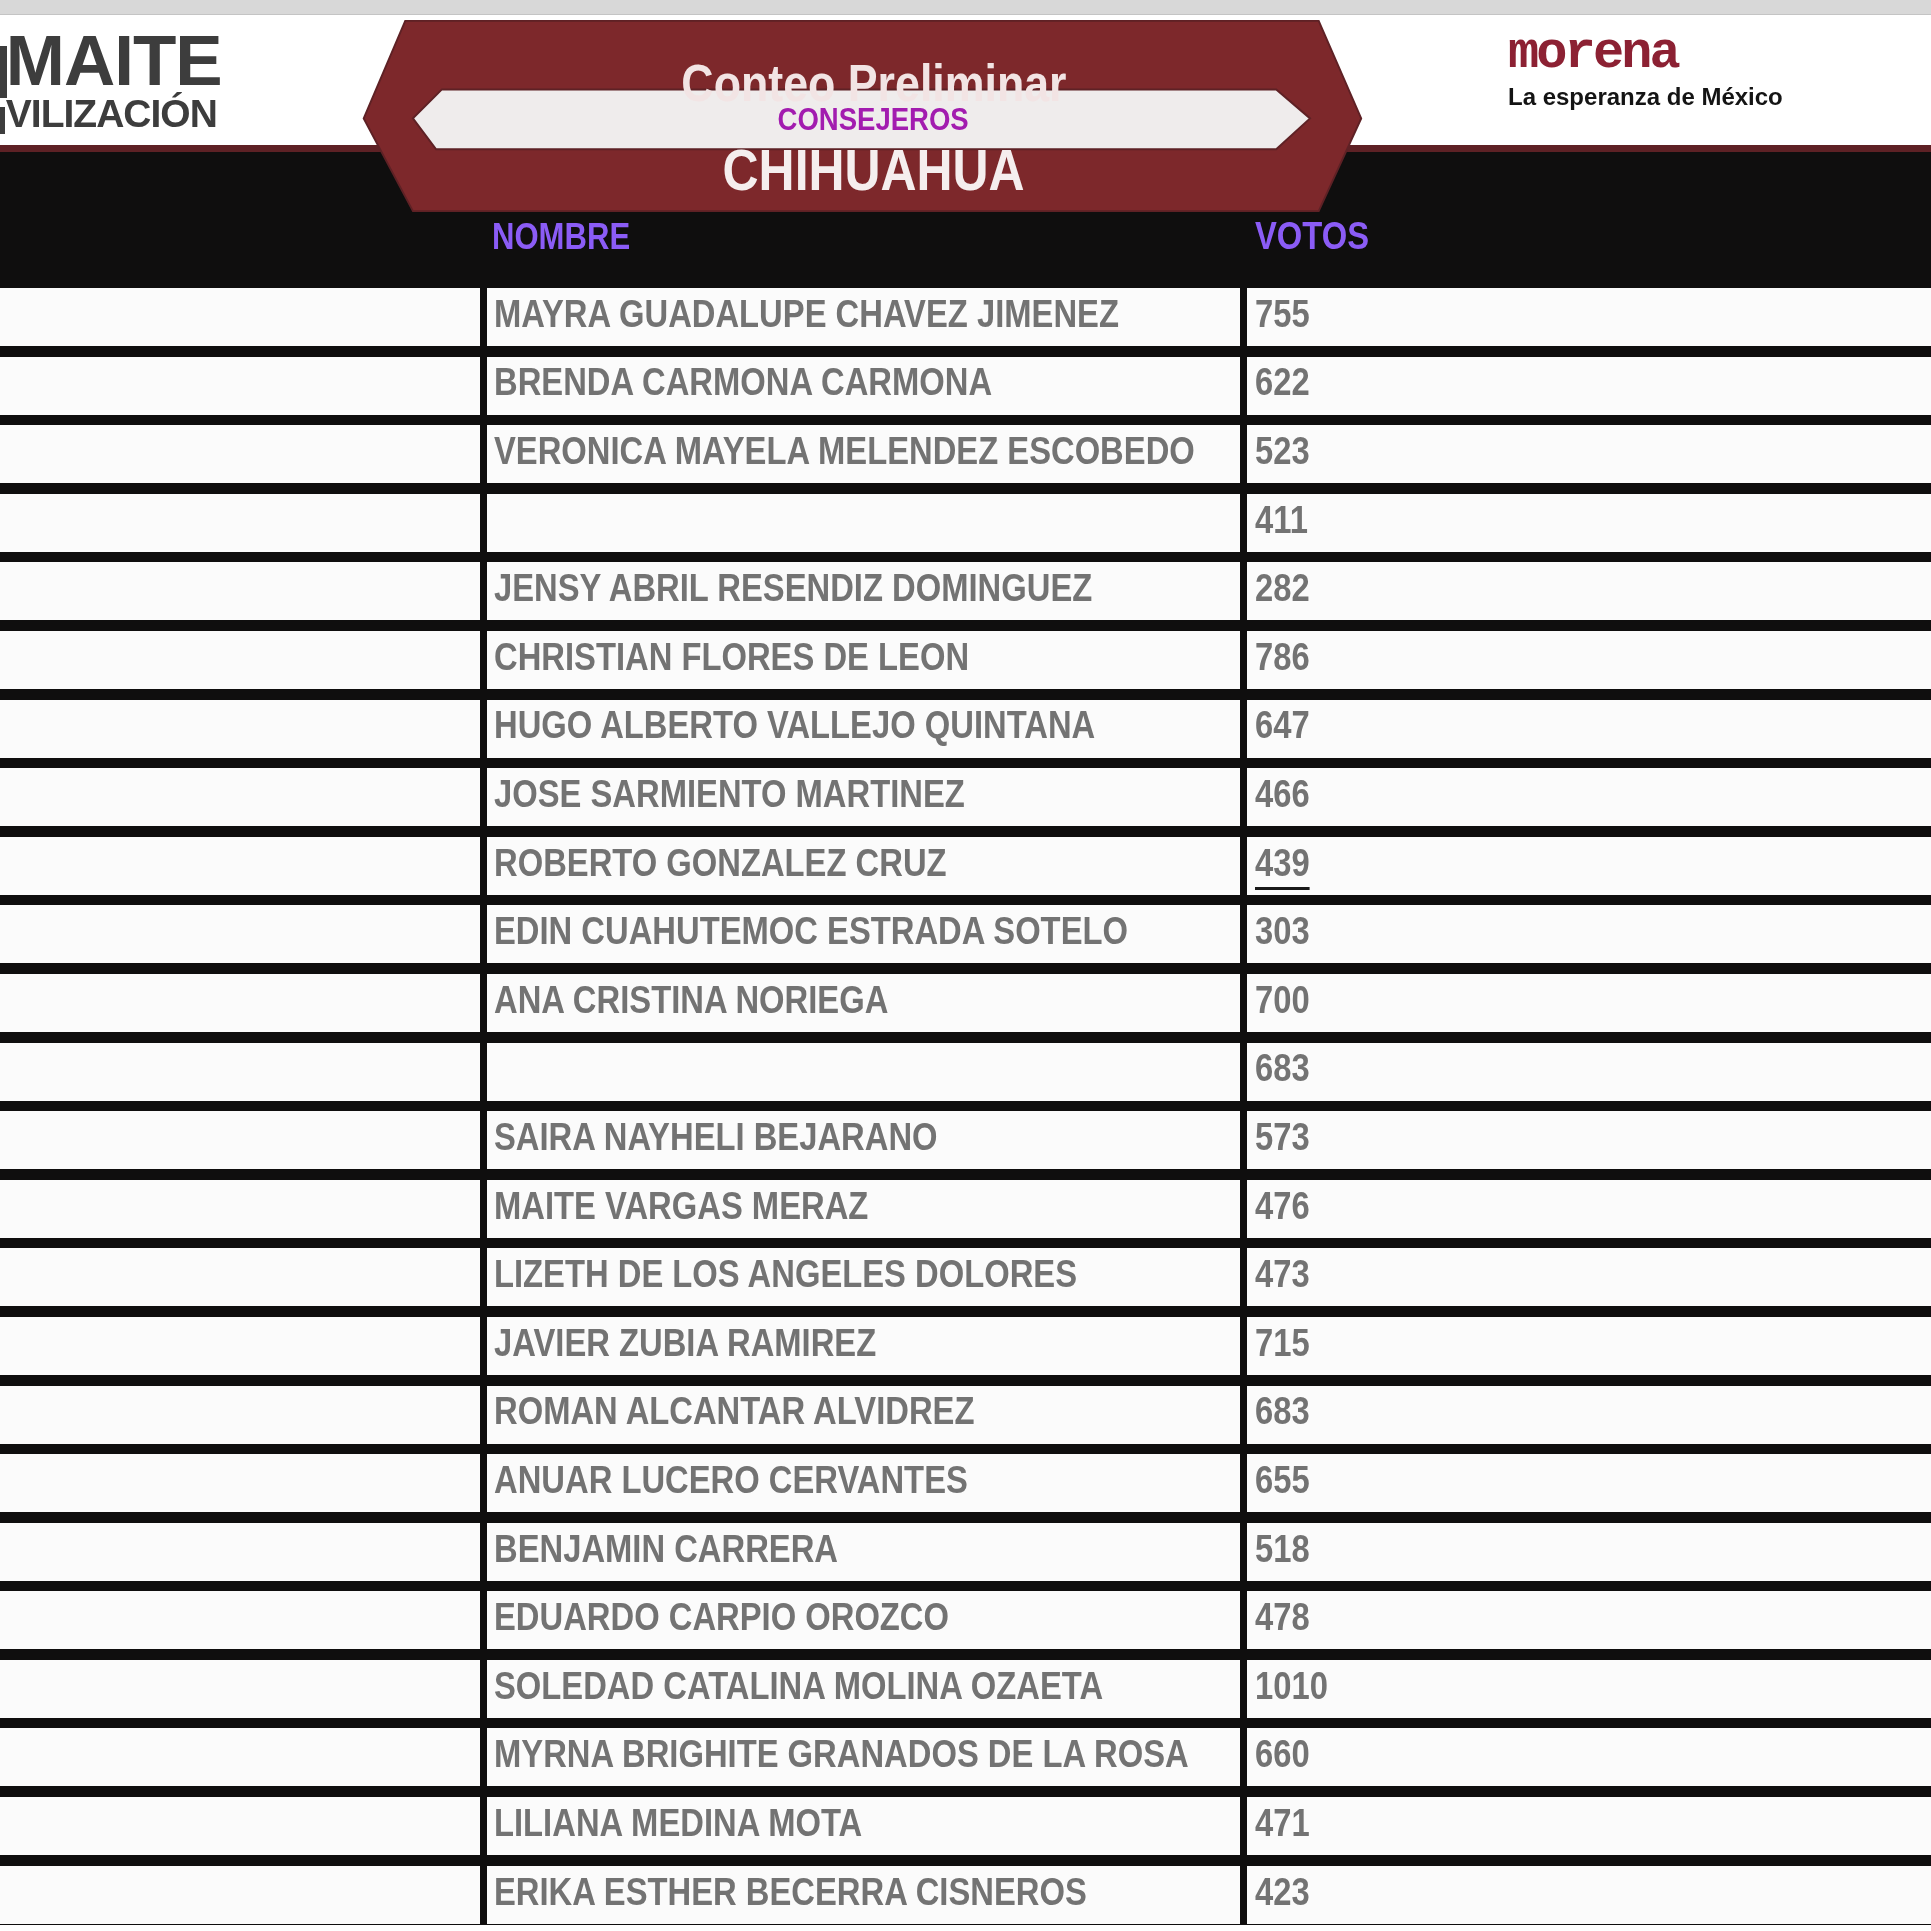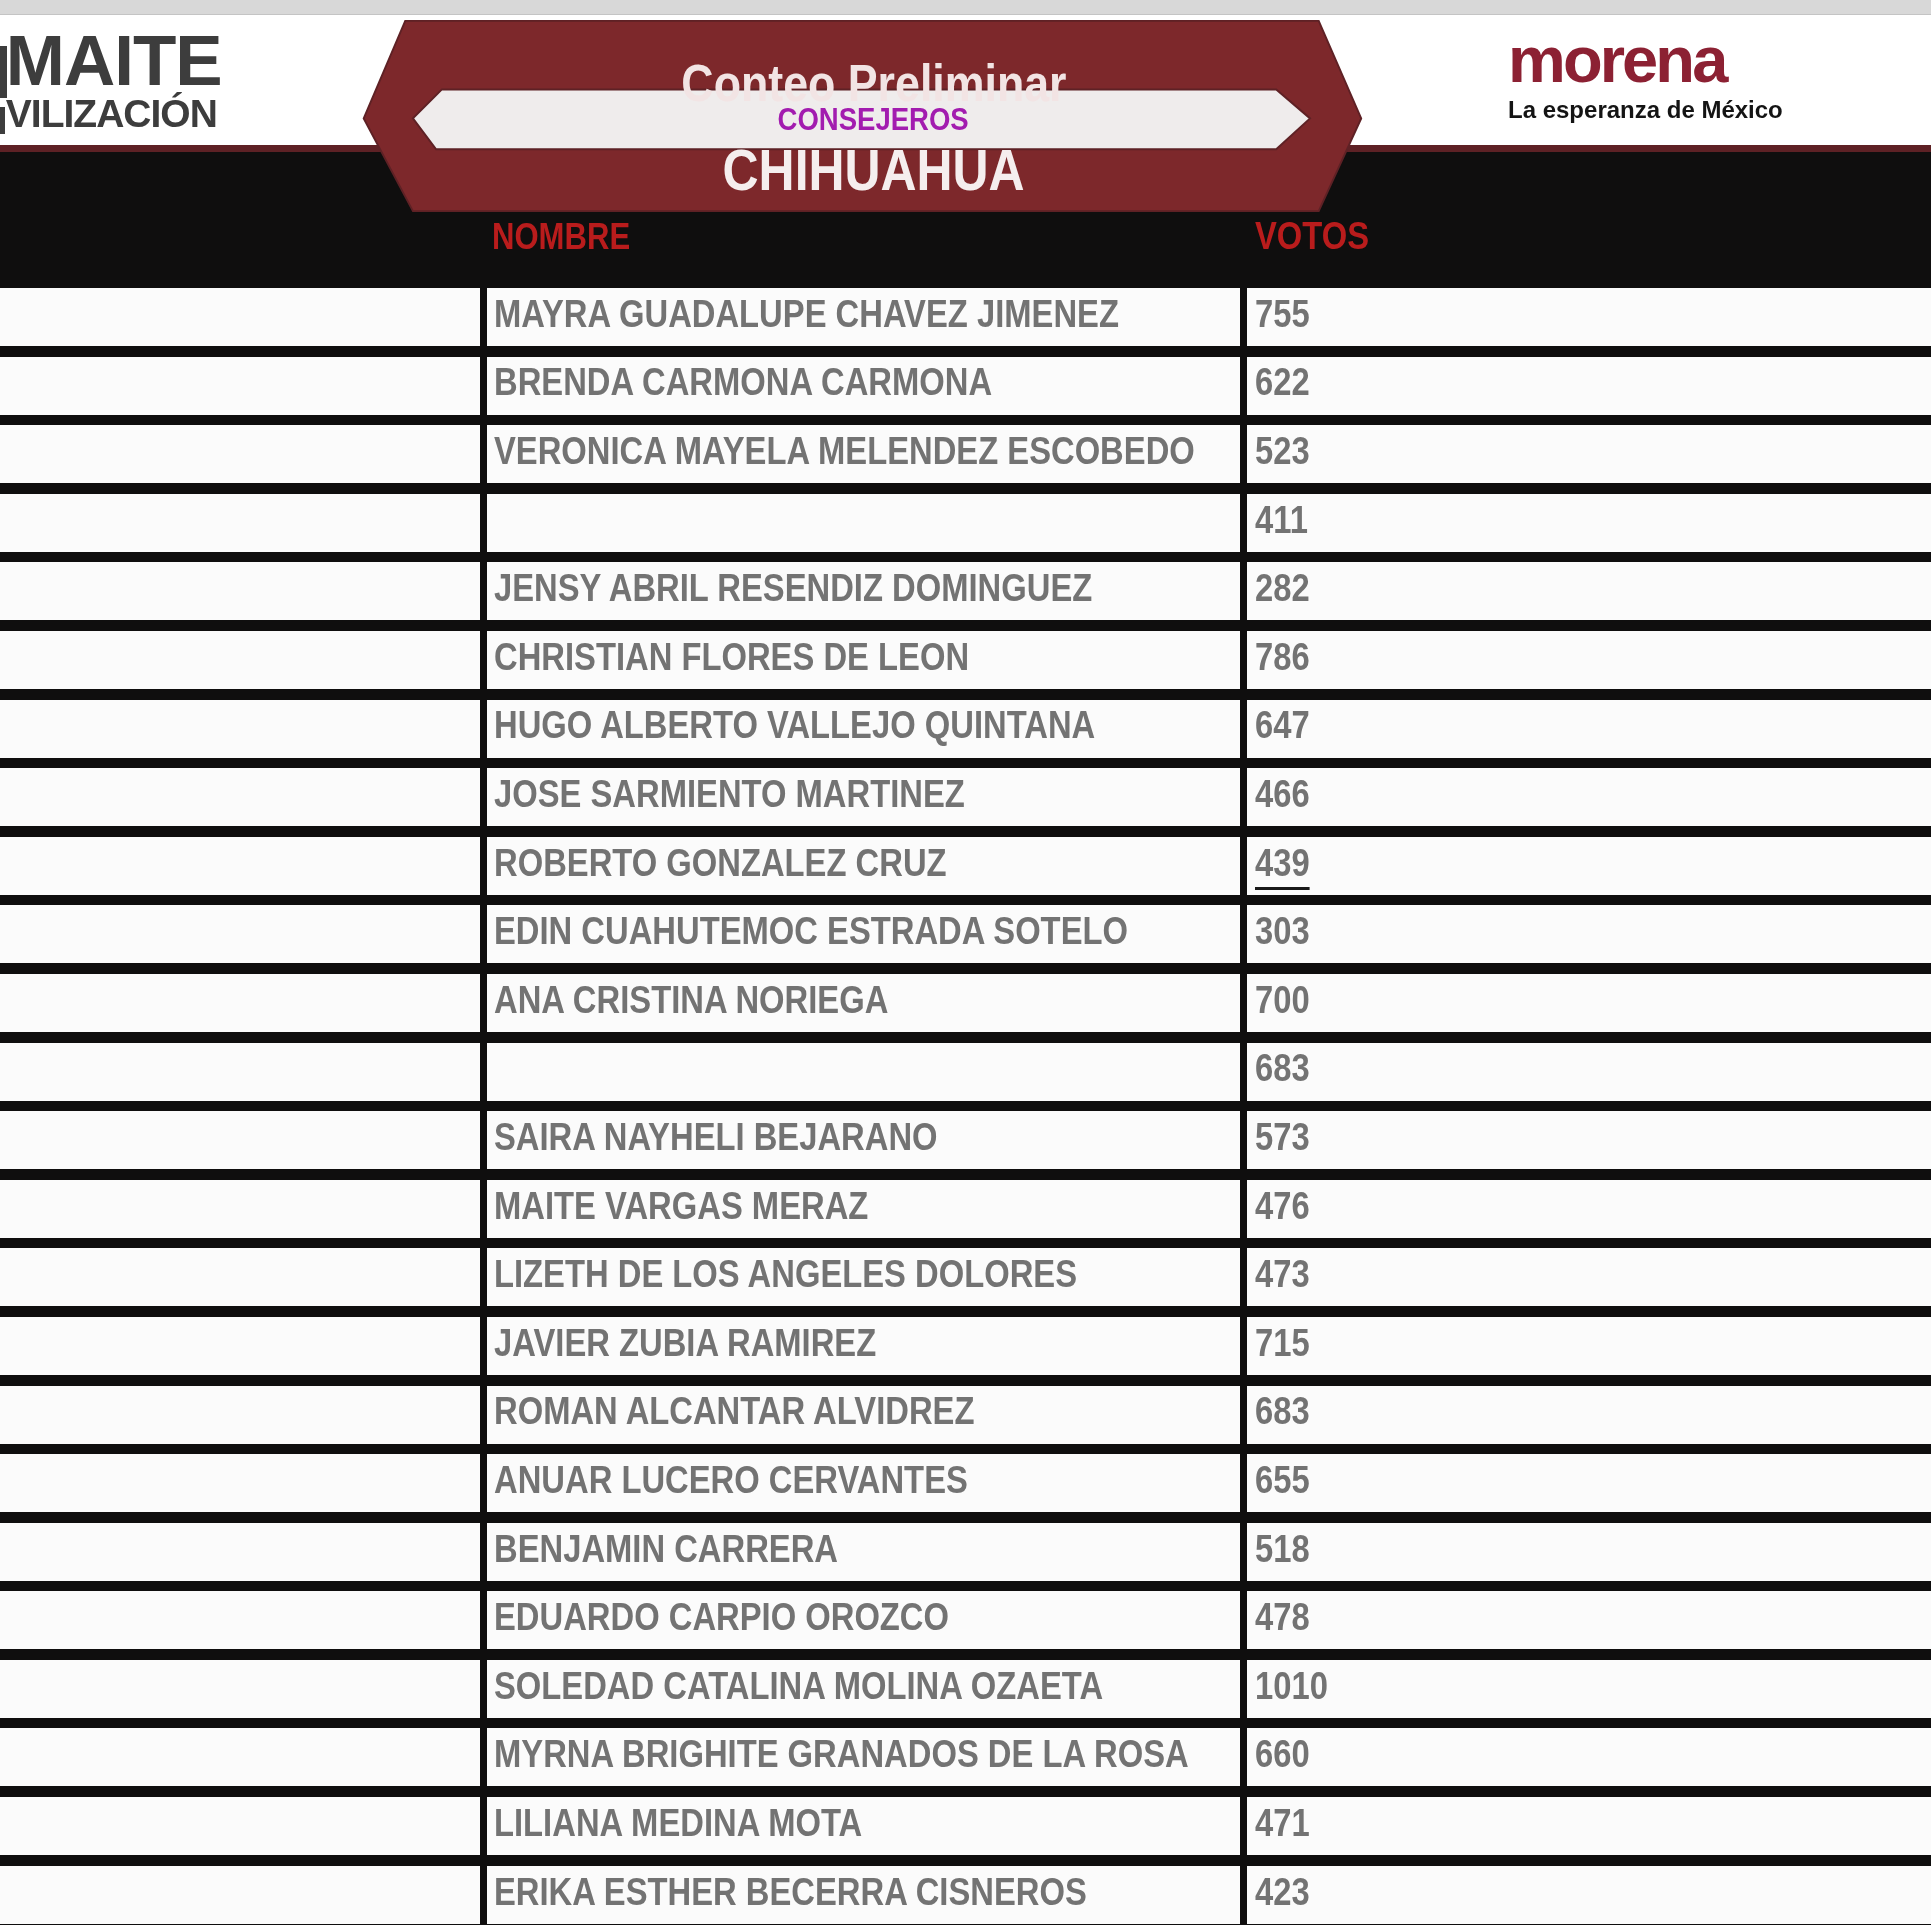--- a/index.html
+++ b/index.html
@@ -15,27 +15,27 @@
   .logo-l1{position:absolute;left:5.8px;top:25px;font-size:71px;font-weight:bold;color:#3d3d3d;
            line-height:1;letter-spacing:-1px;}
   .logo-l2{position:absolute;left:5.8px;top:94px;font-size:39px;font-weight:bold;color:#3d3d3d;
            line-height:1;letter-spacing:-1px;}
   .sliver{position:absolute;background:#3d3d3d;}
   .sliver1{left:0;top:46px;width:6.8px;height:52px;}
   .sliver2{left:0;top:107px;width:4.8px;height:27px;}
 
   
   .morena{position:absolute;left:1508px;top:29px;width:348px;}
-  .morena-word{font-size:65px;font-weight:bold;color:#8c2133;line-height:0.95;letter-spacing:-2.9px;}
+  .morena-word{font-size:52px;font-weight:bold;color:#8c2133;line-height:0.95;letter-spacing:-2.9px;font-family:Liberation Mono, monospace;}
   .morena-tag{font-size:24px;font-weight:bold;color:#141414;margin-top:4.8px;letter-spacing:0;}
 
   
   .band{position:absolute;left:0;top:145px;width:1931px;height:143px;background:#0f0e0e;
         border-top:7.7px solid #5e2125;box-sizing:border-box;}
-  .col-h{position:absolute;font-weight:bold;color:#b91c1c;}
+  .col-h{position:absolute;font-weight:bold;color:#8b5cf6;}
   .col-h-nombre{left:492px;top:216px;font-size:37px;}
   .col-h-votos{left:1255px;top:214px;font-size:39px;}
 
   
   .ribbon{position:absolute;left:355px;top:13.5px;width:1012px;height:203px;}
   .bline{position:absolute;left:502px;width:743px;text-align:center;font-weight:bold;line-height:1;}
   .bline1{top:35px;font-size:52px;color:#f2e4e4;margin-top:22px;}
   .bline2{top:103px;font-size:32px;color:#a21caf;}
   .bline3{top:141px;font-size:58px;color:#f5eeee;}
 

